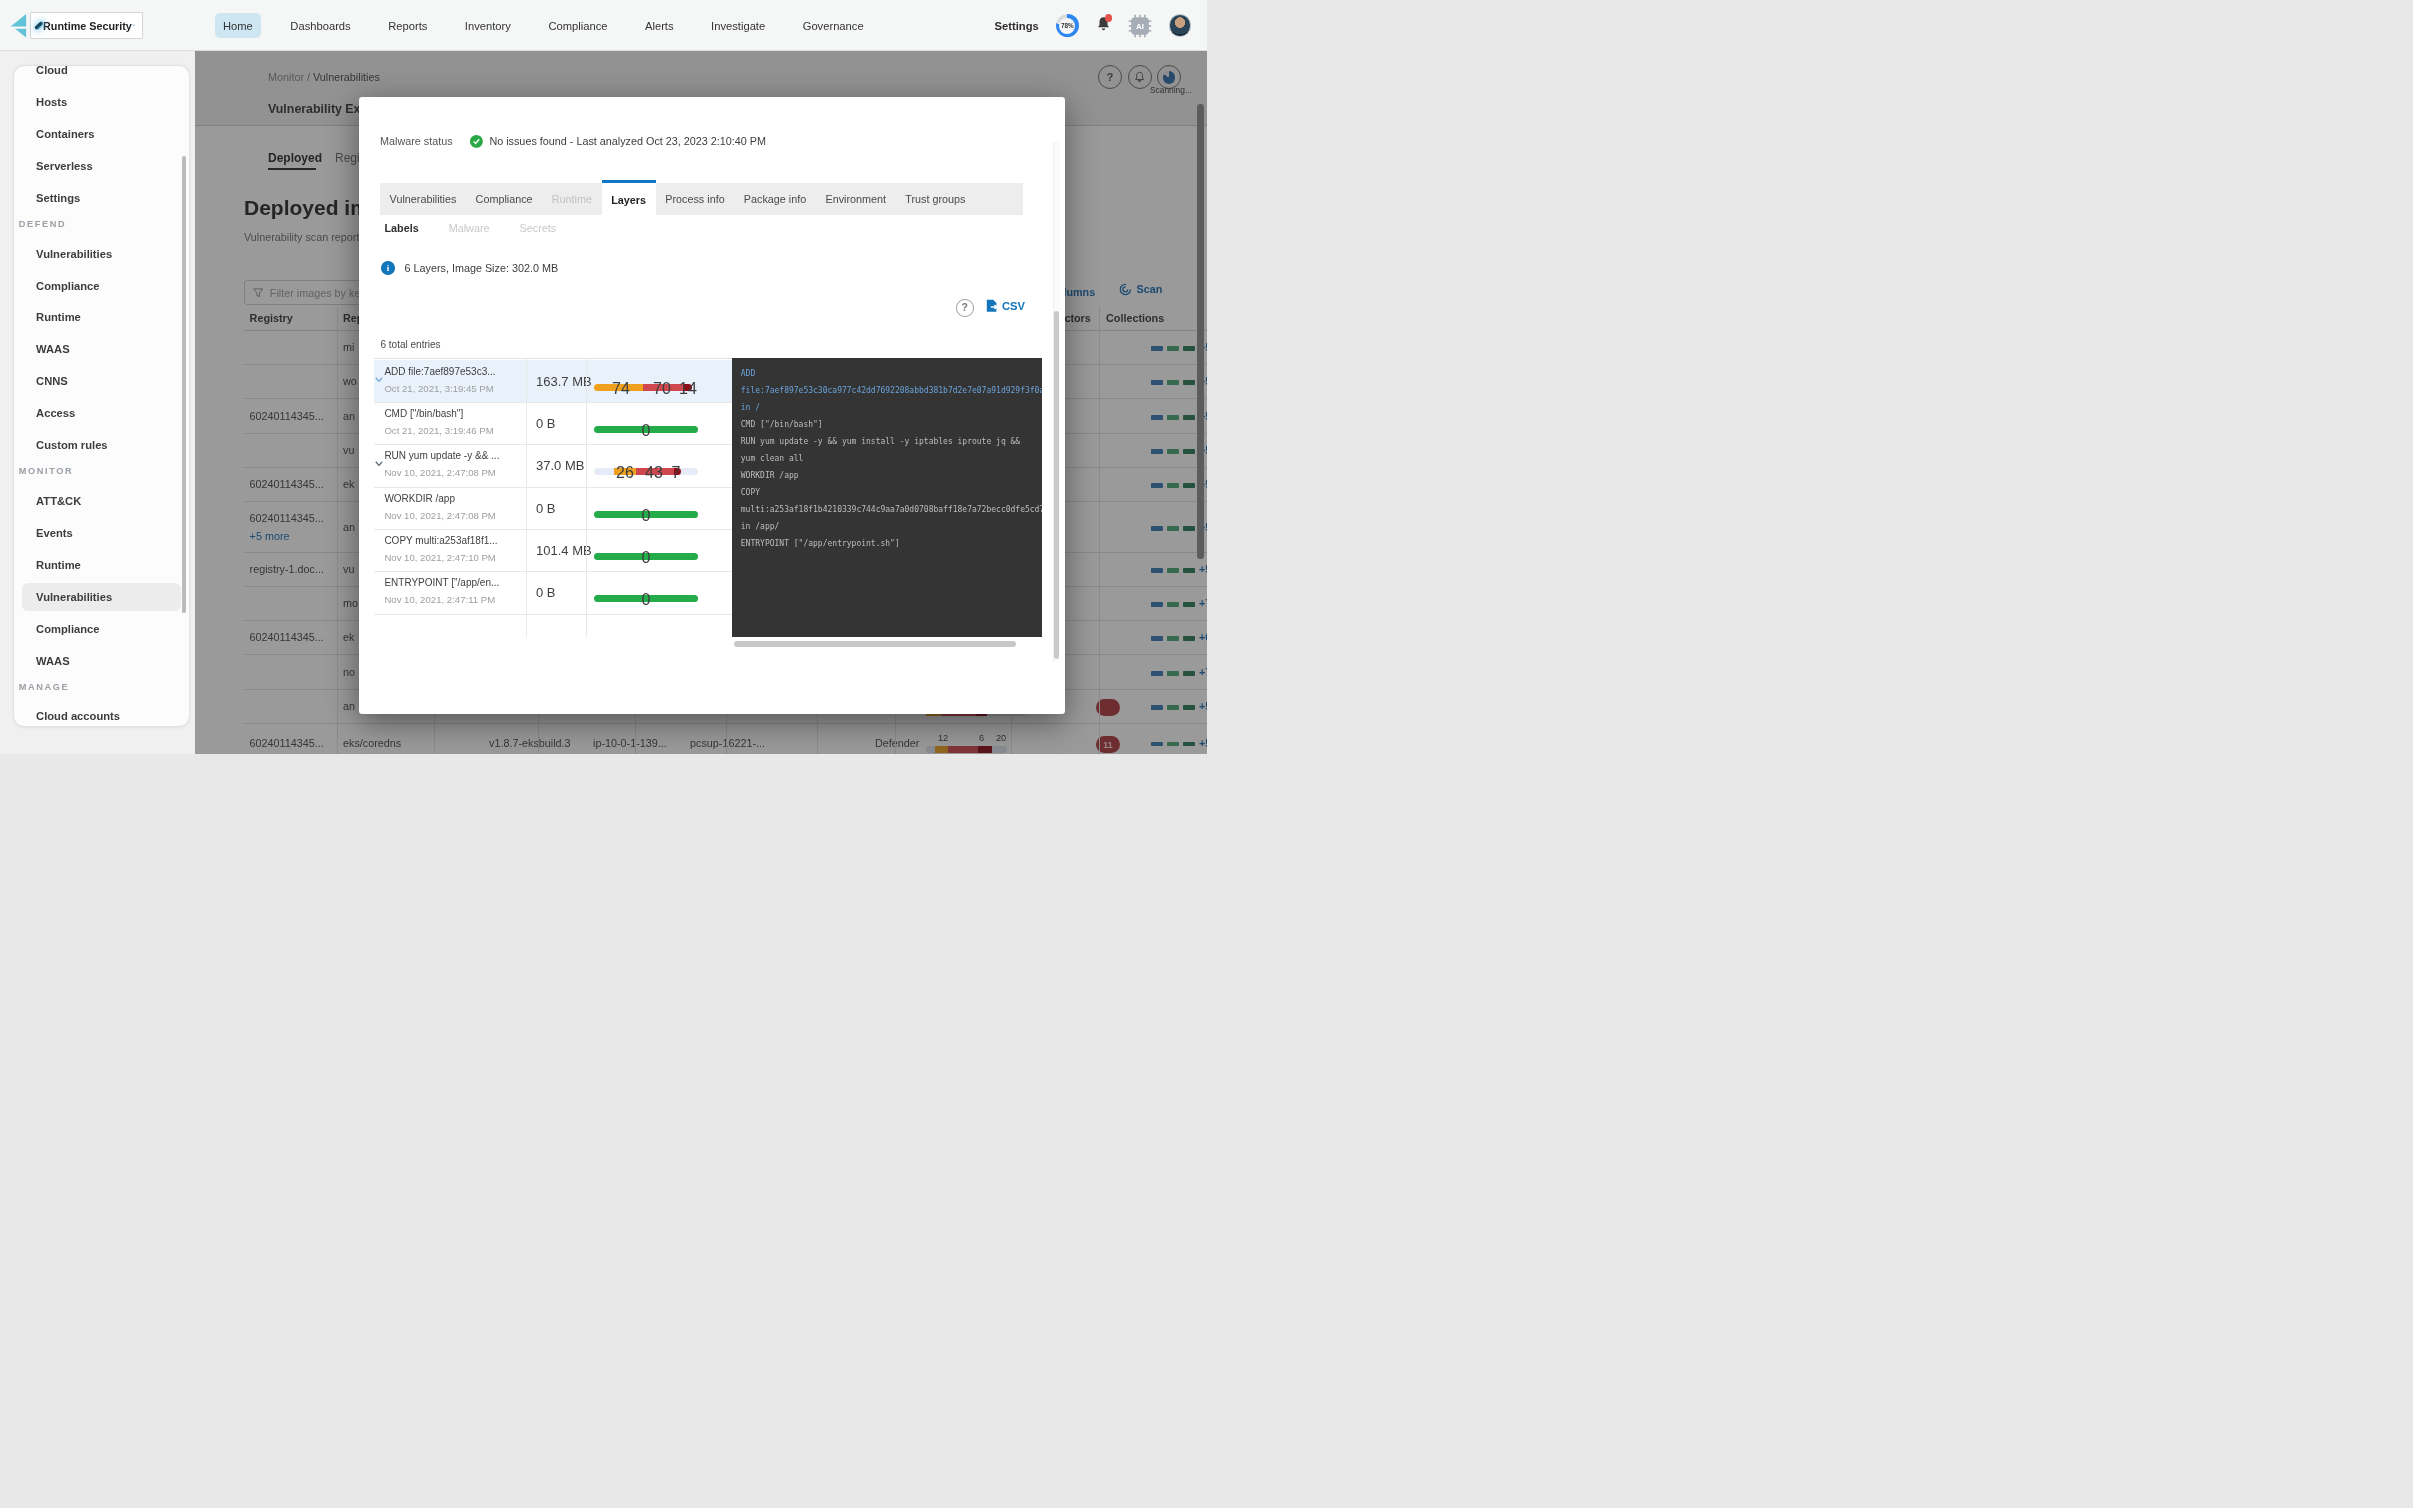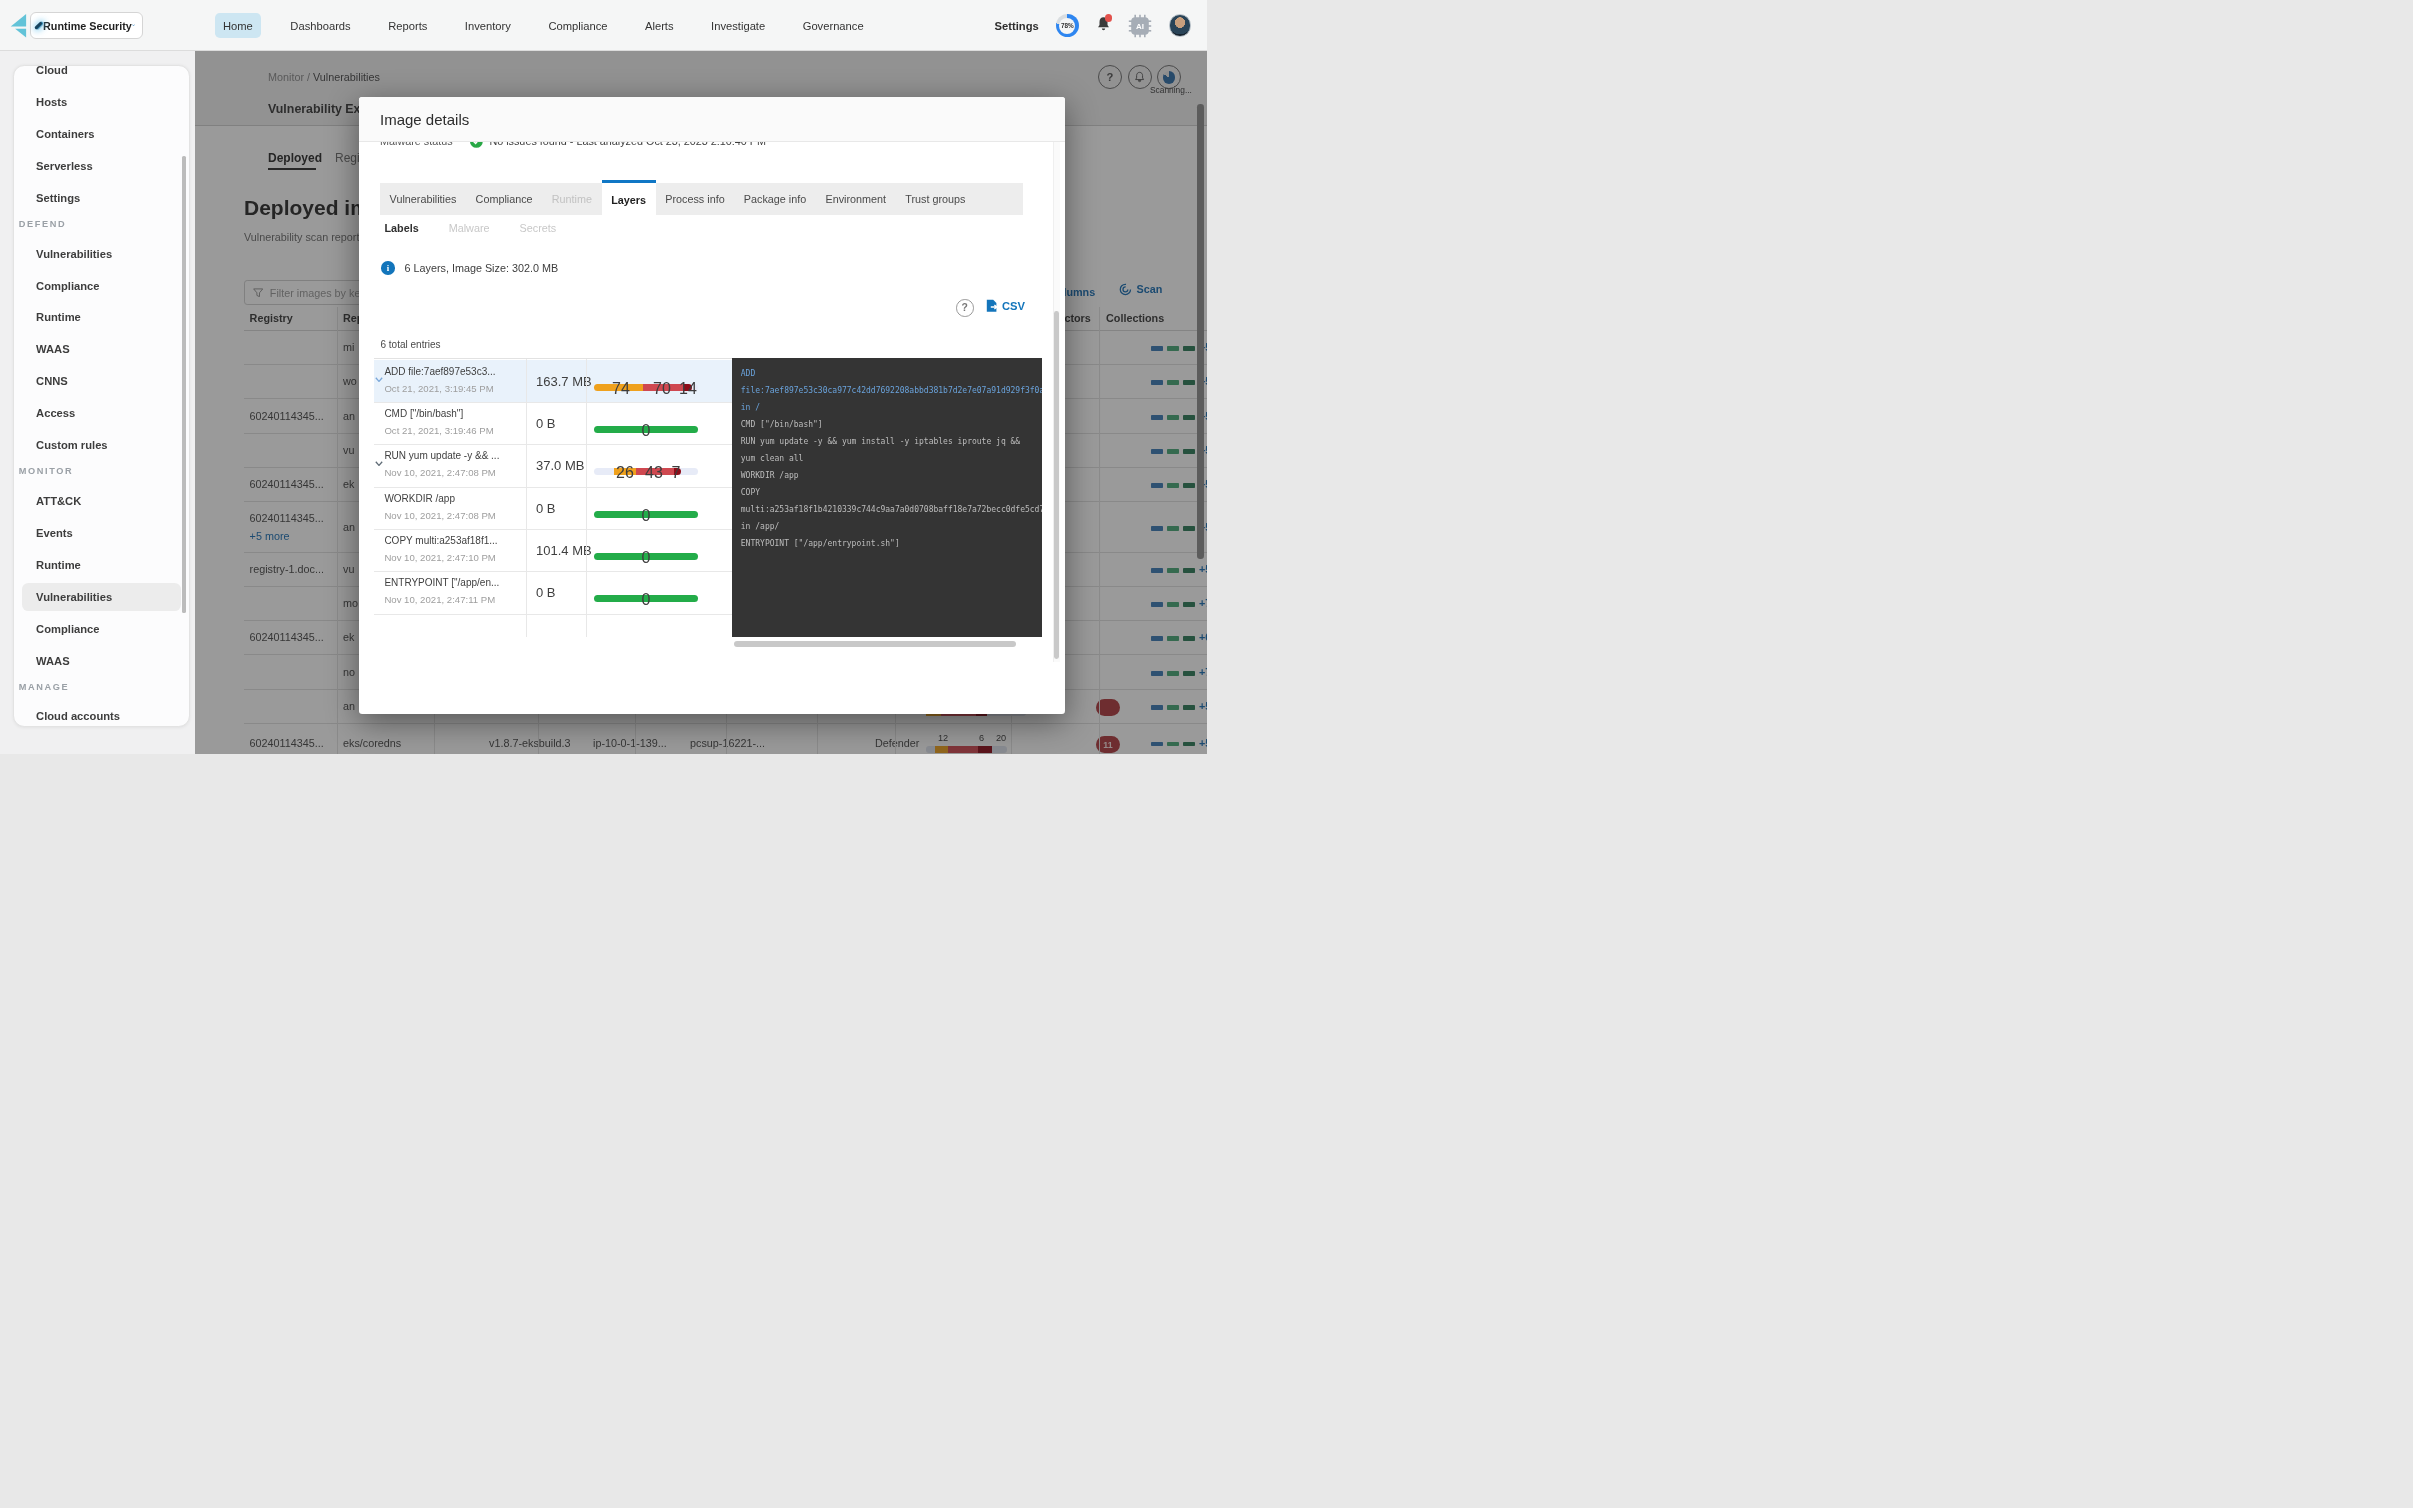--- a/index.html
+++ b/index.html
@@ -2,21 +2,21 @@
 <html style="font-size:12.8px"><head>
 <meta charset="utf-8">
 <style>
   html,body{margin:0;padding:0;background:#e8e8e8;}
   *{box-sizing:border-box;font-family:"Liberation Sans",sans-serif;}
   #stage{position:relative;width:1207px;height:754px;overflow:hidden;background:#f0f0f1;}
 
   
   #topbar{position:absolute;left:0;top:0;width:1207px;height:51px;background:#f5f6f6;border-bottom:0.8px solid #dcdcdc;z-index:20;}
   #logo{position:absolute;left:10.4px;top:12.8px;width:17.6px;height:25.5px;}
-  #switcher{position:absolute;left:30px;top:12px;height:27px;width:113px;background:#fff;border:0.8px solid #d5d5d5;border-radius:6px;display:flex;align-items:center;padding:0 7.2px;gap:0;cursor:pointer;}
+  #switcher{position:absolute;left:30px;top:12px;height:27px;width:113px;background:#fff;border:0.8px solid #d5d5d5;border-radius:1px;display:flex;align-items:center;padding:0 7.2px;gap:0;cursor:pointer;}
   .dia{width:8.8px;height:8.8px;transform:rotate(45deg);border-radius:1.6px;}
   .dia.o{border:1.2px solid #c5ccd4;background:#fff;}
   .dia.f1{background:#2f89b5;box-shadow:0 0 6.4px 1.6px rgba(90,190,235,.75);margin-left:-4px;}
   .dia.f2{background:#17445f;margin-left:-4px;}
   #switcher .lbl{font-size:10.8px;font-weight:700;color:#1f1f1f;margin-left:3.2px;white-space:nowrap;}
   #switcher svg{margin-left:auto;}
   #topnav-items{position:absolute;left:215px;top:0;height:51px;display:flex;align-items:center;gap:21.5px;}
   .nav-item{font-size:11.2px;color:#333;padding:6.4px 8px;border-radius:4.8px;cursor:pointer;white-space:nowrap;}
   .nav-item.active{background:#cde6f2;}
   #topbar-right{position:absolute;right:16px;top:0;height:51px;display:flex;align-items:center;gap:17px;}
@@ -430,23 +430,20 @@
 
   <div id="modal">
     <div id="malware-row">
       <span class="ml">Malware status</span>
       <svg width="12.8" height="12.8" viewBox="0 0 16 16">
           <circle cx="8" cy="8" r="8" fill="#28a745"></circle>
           <path d="M4.5 8.2 L7 10.6 L11.5 5.4" fill="none" stroke="#fff" stroke-width="1.8"></path>
         </svg>
       <span class="mv">No issues found - Last analyzed Oct 23, 2023 2:10:40 PM</span>
     </div>
-    <div id="modal-header">
-      <span id="modal-title">Image details</span>
-    </div>
 
     <div id="modal-tabs">
         <div class="mtab">Vulnerabilities</div>
         <div class="mtab">Compliance</div>
         <div class="mtab disabled">Runtime</div>
         <div class="mtab active">Layers</div>
         <div class="mtab">Process info</div>
         <div class="mtab">Package info</div>
         <div class="mtab">Environment</div>
         <div class="mtab">Trust groups</div>

